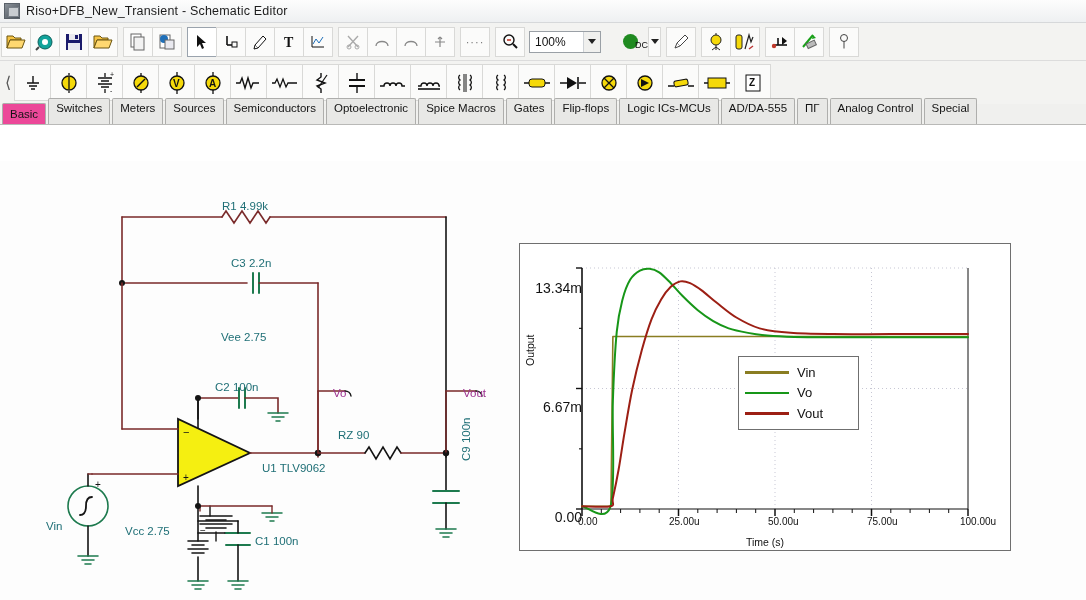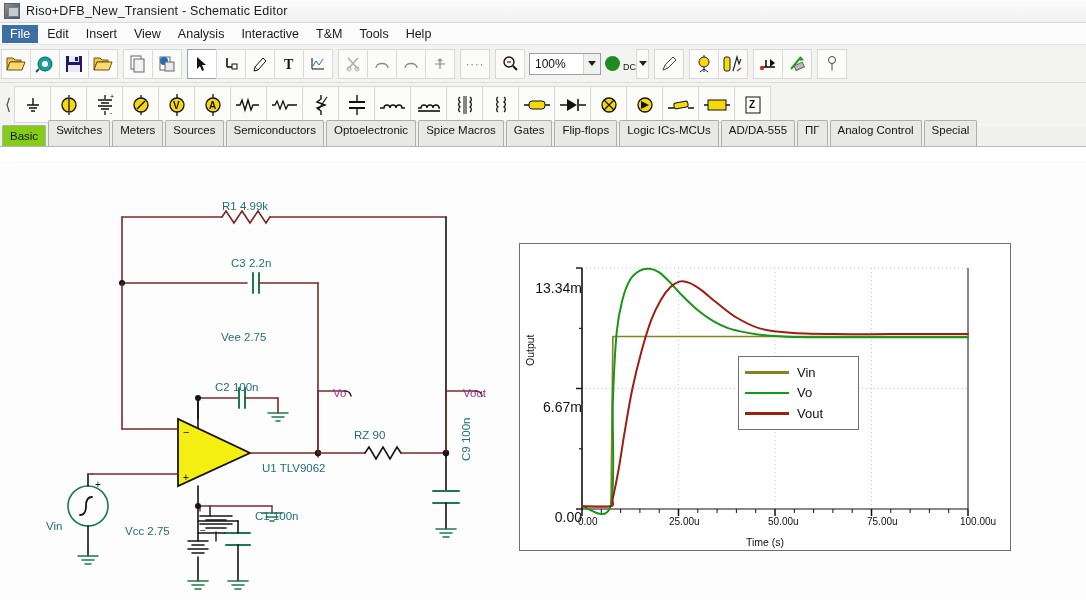--- a/index.html
+++ b/index.html
@@ -69,21 +69,21 @@
     display: flex; align-items: center;
     height: 22px; border: 1px solid #9aa0a6; background: #fff;
     margin-left: 4px; width: 72px; flex: none;
   }
   .zoom-combo .val { font-size: 12px; padding-left: 5px; flex: 1; color: #111; }
   .zoom-combo .arrow {
     width: 17px; height: 20px; border-left: 1px solid #cfd3d7;
     background: #f0f0ee; display:flex; align-items:center; justify-content:center;
   }
   .caret-dn { width:0;height:0;border-left:4px solid transparent;border-right:4px solid transparent;border-top:5px solid #222; }
-  .dc-btn { display:flex; align-items:center; gap:6px; margin-left:4px; flex:none; }
+  .dc-btn { display:flex; align-items:center; gap:0; margin-left:22px; flex:none; }
   .dc-dot { width:15px;height:15px;border-radius:50%;background:#1f8a20; }
   .dc-lbl { font-size:9px; color:#111; margin-left:-3px; margin-top:6px; }
   .mini-arrow { width:13px;height:30px;display:flex;align-items:center;justify-content:center;border:1px solid #d9d9d7;background:#fbfbfa; }
 
   
   .palette {
     height: 43px; background: #f3f3f1;
     display: flex; align-items: center;
     padding-left: 1px;
   }
@@ -109,21 +109,21 @@
   }
   .tab {
     font-size: 11.5px; color: #141414;
     height: 26px; line-height: 19px;
     padding: 0 7px;
     border: 1px solid #aeaeac; border-bottom: none;
     background: #e8e8e6;
     margin-right: 2px; white-space: nowrap;
     border-radius: 2px 2px 0 0;
   }
-  .tab.active { background: #84cc16; height: 21px; line-height:20px; }
+  .tab.active { background: #ec4899; height: 21px; line-height:20px; }
 
   
   .canvas {
     position: absolute; left: 0; top: 161px;
     width: 1086px; height: 439px;
     background-color: #fdfdfd;
     background-image:
       radial-gradient(circle, #d8d8d8 0.6px, transparent 0.7px);
     background-size: 10px 10px;
     overflow: hidden;
@@ -184,31 +184,20 @@
 </head>
 <body>
 
 <div id="app">
 
   <div class="titlebar">
     <div class="title-icon"></div>
     <div class="title-text">Riso+DFB_New_Transient - Schematic Editor</div>
   </div>
 
-  <div class="menubar">
-    <div class="menu-item active">File</div>
-    <div class="menu-item">Edit</div>
-    <div class="menu-item">Insert</div>
-    <div class="menu-item">View</div>
-    <div class="menu-item">Analysis</div>
-    <div class="menu-item">Interactive</div>
-    <div class="menu-item">T&amp;M</div>
-    <div class="menu-item">Tools</div>
-    <div class="menu-item">Help</div>
-  </div>
 
   <div class="toolbar">
     <div class="tb-btn">
       <svg width="20" height="18" viewBox="0 0 20 18">
           <path d="M1 15V3h6l2 2h6v2H4l-3 8z" fill="#f6c445" stroke="#6b5510" stroke-width="1"></path>
           <path d="M1 15l3-8h15l-3 8z" fill="#ffd870" stroke="#6b5510" stroke-width="1"></path>
         </svg>
     </div>
     <div class="tb-btn">
       <svg width="20" height="18" viewBox="0 0 20 18">
@@ -610,25 +599,25 @@
         <path d="M198 360 L238 360" stroke="#141414" stroke-width="1.6"></path>
       </g>
     </svg>
 
     <div class="lbl" style="left:222px; top:39px;">R1 4.99k</div>
     <div class="lbl" style="left:231px; top:96px;">C3 2.2n</div>
     <div class="lbl" style="left:221px; top:170px;">Vee 2.75</div>
     <div class="lbl" style="left:215px; top:220px;">C2 100n</div>
     <div class="lbl mag" style="left:333px; top:226px;">Vo</div>
     <div class="lbl mag" style="left:463px; top:226px;">Vout</div>
-    <div class="lbl" style="left:354px; top:268px;">RZ 90</div>
+    <div class="lbl" style="left:338px; top:268px;">RZ 90</div>
     <div class="lbl" style="left:262px; top:301px;">U1 TLV9062</div>
     <div class="lbl" style="left:46px; top:359px;">Vin</div>
     <div class="lbl" style="left:125px; top:364px;">Vcc 2.75</div>
-    <div class="lbl" style="left:255px; top:349px;">C1 100n</div>
+    <div class="lbl" style="left:255px; top:374px;">C1 100n</div>
     <div class="lbl" style="left:460px; top:300px; transform:rotate(-90deg); transform-origin:left top;">C9 100n</div>
 
     <div class="plot" style="left:519px; top:82px;">
       <div class="plot-inner">
         <div class="y-title">Output</div>
         <div class="x-title">Time (s)</div>
 
         <div class="ytick" style="left:14px; top:20px; width:48px;">13.34m</div>
         <div class="ytick" style="left:14px; top:139px; width:48px;">6.67m</div>
         <div class="ytick" style="left:14px; top:249px; width:48px;">0.00</div>

